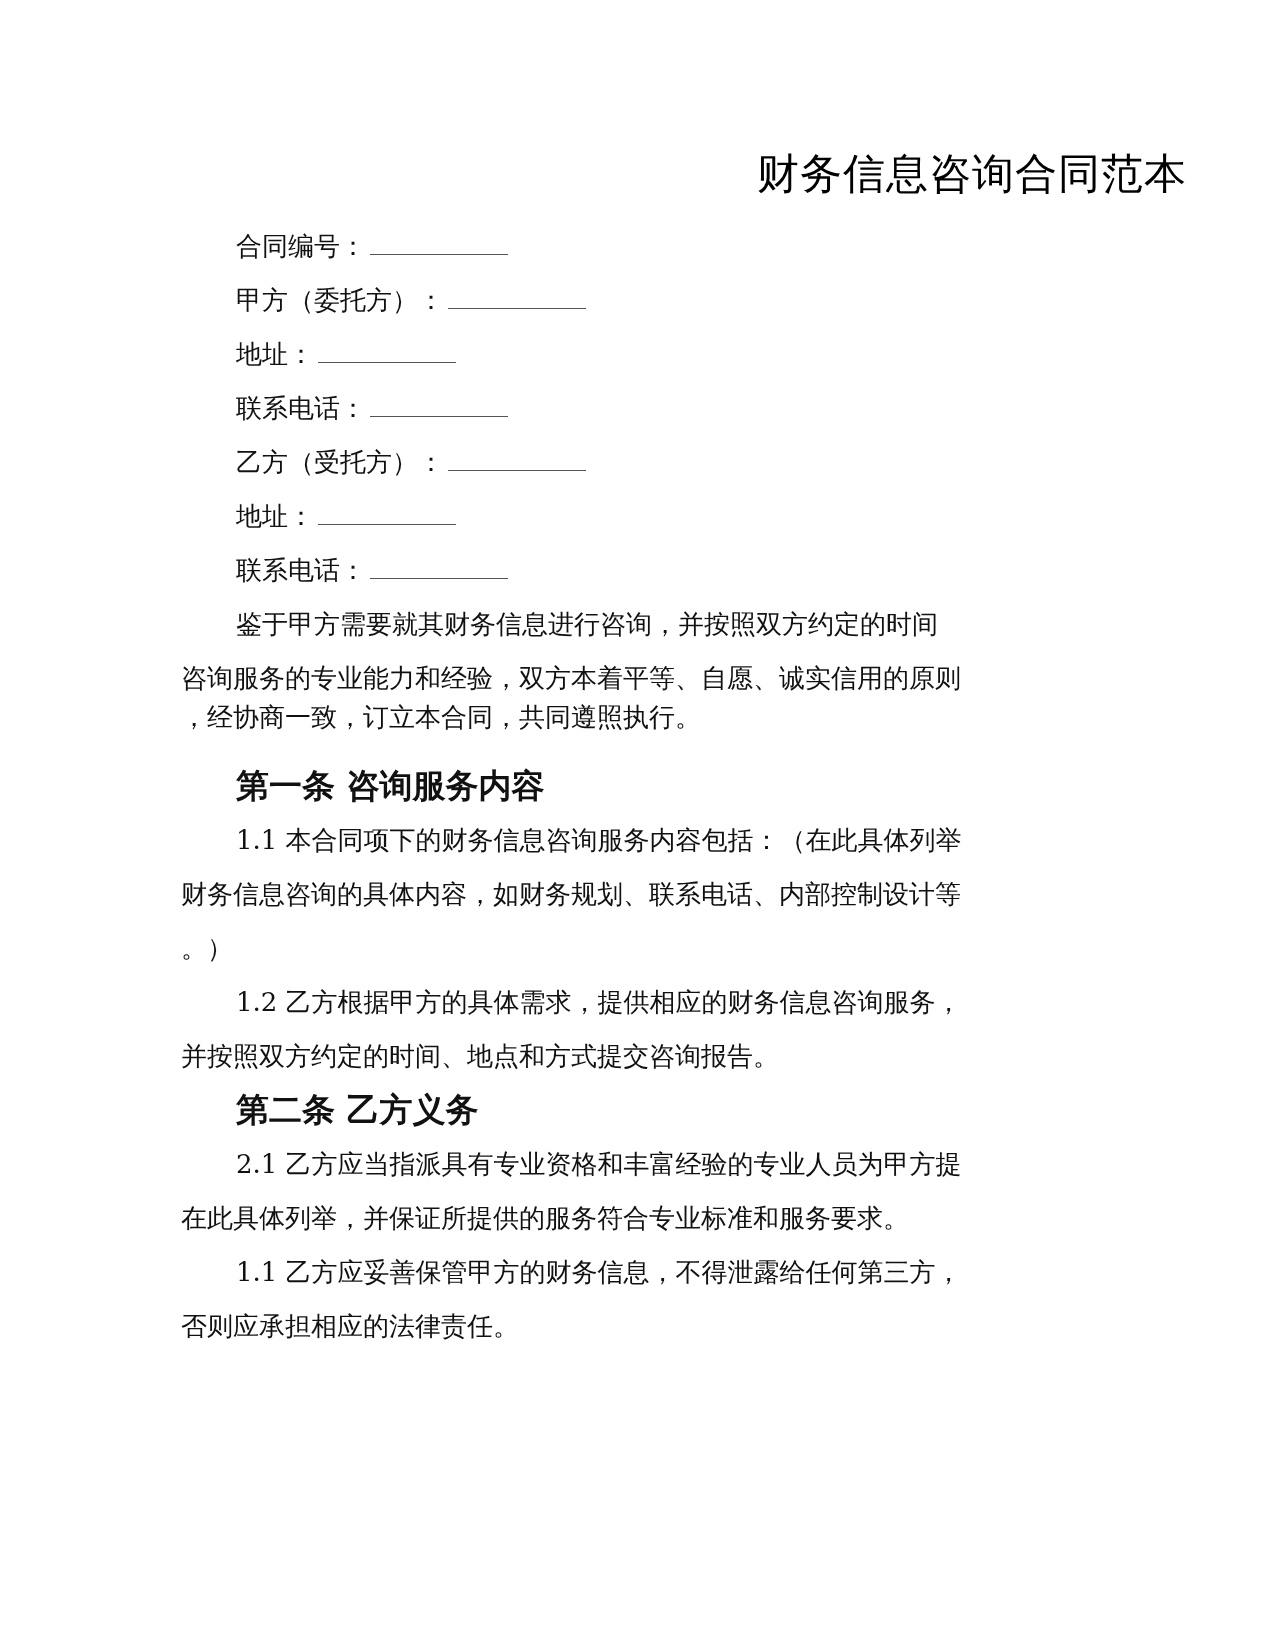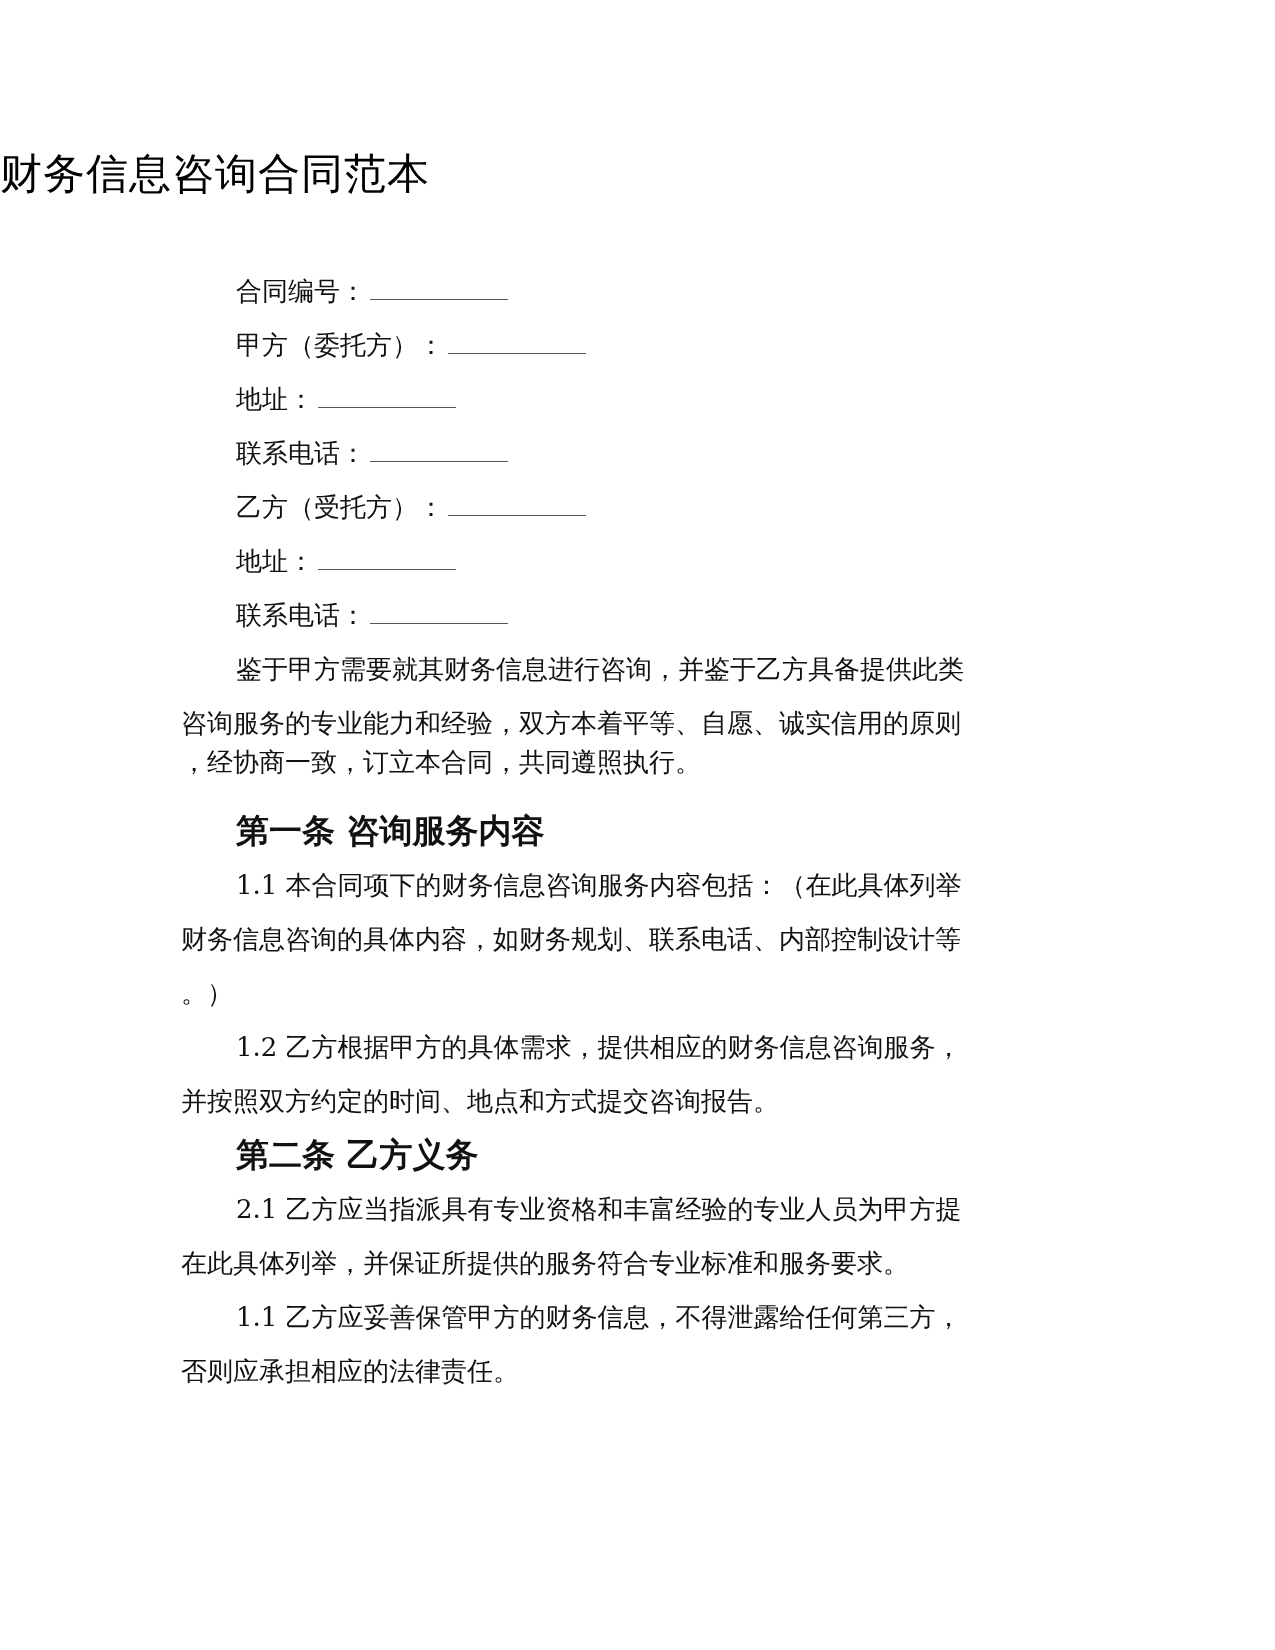--- a/index.html
+++ b/index.html
@@ -1,39 +1,39 @@
 <!DOCTYPE html>
 <html><head>
   <meta charset="utf-8">
   <style>
     html, body { margin: 0; padding: 0; background: #ffffff; }
     body { width: 1275px; height: 1650px; position: relative; overflow: hidden;
       font-family: "DejaVu Serif", "Liberation Serif", serif; color: #111; }
-    .title { position: absolute; left: 0; width: 1187px; top: 146px; text-align: left;
+    .title { position: absolute; left: 0; width: 1187px; top: 146px; text-align: right;
       font-family: "DejaVu Sans", "Liberation Sans", sans-serif; font-size: 42px; letter-spacing: 1px; color: #000; }
-    .line { position: absolute; left: 181px; white-space: nowrap; font-size: 26px; line-height: 34px; height: 34px; margin-top: 45px; }
+    .line { position: absolute; left: 181px; white-space: nowrap; font-size: 26px; line-height: 34px; height: 34px; }
     .ind { left: 236px; }
     .bold { font-family: "DejaVu Sans", "Liberation Sans", sans-serif; font-weight: bold; font-size: 33px; }
     .blank { display: inline-block; width: 138px; border-bottom: 1.5px solid #555; height: 22px; vertical-align: baseline; margin-left: 4px; }
   </style>
 </head>
 <body>
 
 <div>
   <div class="title">财务信息咨询合同范本</div>
 
   <div class="line ind" style="top:229px"><span>合同编号：</span><span class="blank"></span></div>
   <div class="line ind" style="top:283px"><span>甲方（委托方）：</span><span class="blank"></span></div>
   <div class="line ind" style="top:337px"><span>地址：</span><span class="blank"></span></div>
   <div class="line ind" style="top:391px"><span>联系电话：</span><span class="blank"></span></div>
   <div class="line ind" style="top:445px"><span>乙方（受托方）：</span><span class="blank"></span></div>
   <div class="line ind" style="top:499px"><span>地址：</span><span class="blank"></span></div>
   <div class="line ind" style="top:553px"><span>联系电话：</span><span class="blank"></span></div>
 
-  <div class="line ind" style="top:607px">鉴于甲方需要就其财务信息进行咨询，并鉴于乙方具备提供此类</div>
+  <div class="line ind" style="top:607px">鉴于甲方需要就其财务信息进行咨询，并按照双方约定的时间</div>
   <div class="line" style="top:661px">咨询服务的专业能力和经验，双方本着平等、自愿、诚实信用的原则</div>
   <div class="line" style="top:700px">，经协商一致，订立本合同，共同遵照执行。</div>
 
   <div class="line ind bold" style="top:769px">第一条  咨询服务内容</div>
   <div class="line ind" style="top:823px">1.1 本合同项下的财务信息咨询服务内容包括：（在此具体列举</div>
   <div class="line" style="top:877px">财务信息咨询的具体内容，如财务规划、联系电话、内部控制设计等</div>
   <div class="line" style="top:931px">。）</div>
   <div class="line ind" style="top:985px">1.2 乙方根据甲方的具体需求，提供相应的财务信息咨询服务，</div>
   <div class="line" style="top:1039px">并按照双方约定的时间、地点和方式提交咨询报告。</div>
 

